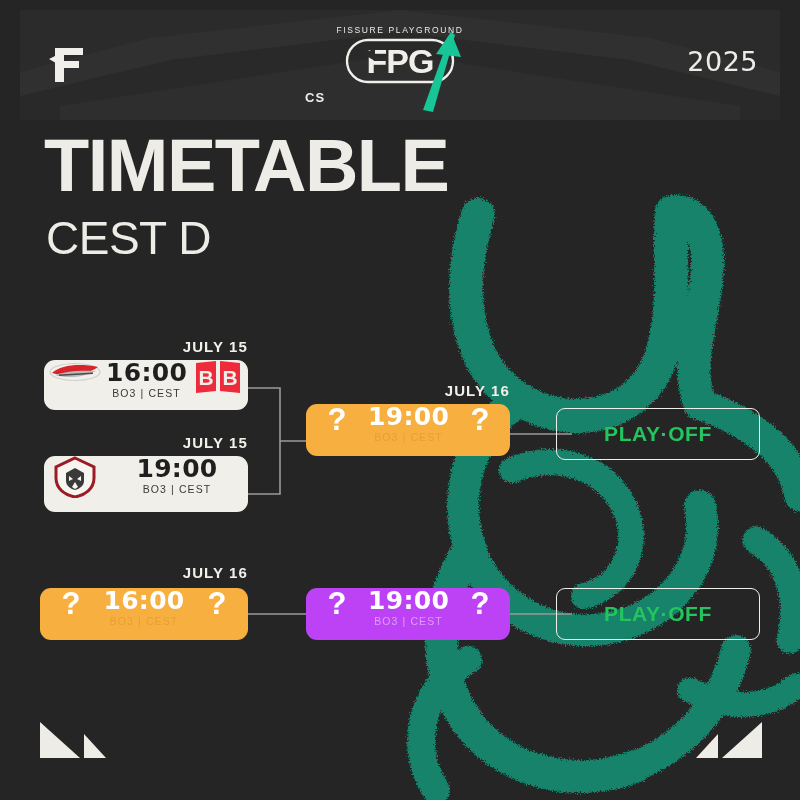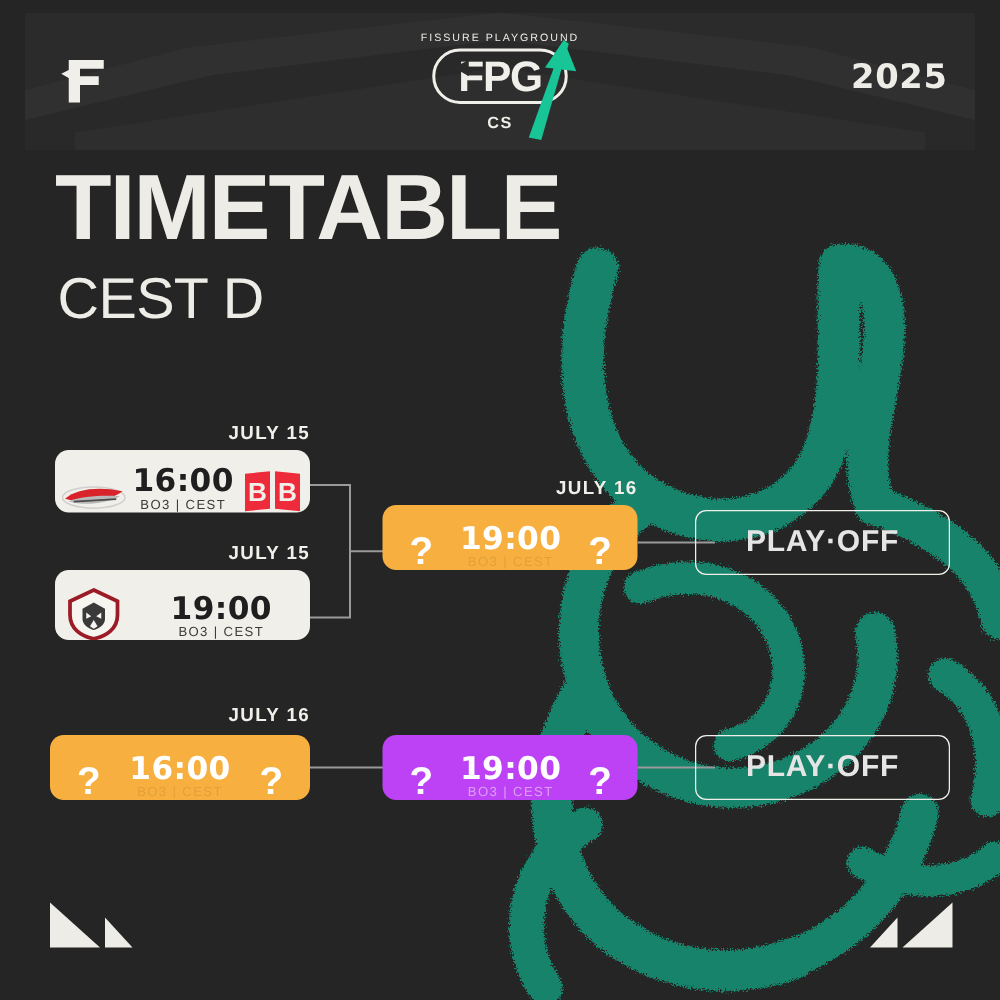--- a/index.html
+++ b/index.html
@@ -6,53 +6,53 @@
   body{width:800px;height:800px;overflow:hidden;font-family:"Liberation Sans",sans-serif;}
   #stage{position:relative;width:800px;height:800px;background:#252525;overflow:hidden;}
 
   
   .graffiti{position:absolute;inset:0;z-index:0;pointer-events:none;}
 
   
   .header{position:absolute;left:20px;top:10px;width:760px;height:110px;z-index:2;overflow:hidden;border-radius:2px;}
   .hdr-bg{position:absolute;inset:0;}
   .hdr-mark{position:absolute;left:27px;top:32px;width:40px;height:44px;z-index:3;}
-  .hdr-year{position:absolute;right:22px;top:36px;z-index:3;color:#edece6;font-size:27px;font-weight:bold;letter-spacing:.5px;font-family:"DejaVu Sans",sans-serif;}
+  .hdr-year{position:absolute;right:22px;top:36px;z-index:3;color:#edece6;font-size:27px;font-weight:normal;letter-spacing:.5px;font-family:"DejaVu Sans",sans-serif;}
   .logo-wrap{position:absolute;left:50%;top:8px;transform:translateX(-50%);width:190px;height:96px;z-index:3;}
   .logo-top{position:absolute;top:7px;left:0;width:190px;text-align:center;color:#edece6;font-size:8.5px;letter-spacing:1.6px;font-weight:normal;}
-  .logo-cs{position:absolute;top:72px;left:0;width:190px;text-align:center;color:#edece6;font-size:13px;letter-spacing:1.2px;font-weight:bold;}
+  .logo-cs{position:absolute;top:72px;left:0;width:190px;text-align:left;color:#edece6;font-size:13px;letter-spacing:1.2px;font-weight:bold;}
 
   
   .title{position:absolute;left:44px;top:132px;z-index:3;color:#edece6;font-size:74px;line-height:.92;font-weight:bold;letter-spacing:-1.5px;font-family:"Liberation Sans",sans-serif;}
   .subtitle{position:absolute;left:46px;top:215px;z-index:3;color:#edece6;font-size:46px;line-height:1;font-weight:normal;letter-spacing:-.5px;}
 
   
   .bracket{position:absolute;inset:0;z-index:3;}
   .date{position:absolute;color:#f1efe9;font-size:15px;font-weight:bold;letter-spacing:1.1px;text-align:right;}
 
-  .card{position:absolute;display:flex;align-items:flex-end;border-radius:11px;box-sizing:border-box;}
+  .card{position:absolute;display:flex;align-items:flex-start;border-radius:11px;box-sizing:border-box;}
   .card.light{background:#f1efe9;}
   .card.orange{background:#f7b03f;}
   .card.purple{background:#bd42f5;}
 
   .slot{width:62px;display:flex;align-items:center;justify-content:center;flex:0 0 62px;}
   .slot svg{display:block;}
   .qmark{font-size:31px;font-weight:bold;color:#ffffff;line-height:1;}
 
   .center{flex:1;text-align:center;}
   .time{font-size:25px;font-weight:bold;letter-spacing:.3px;line-height:1.02;font-family:"DejaVu Sans",sans-serif;}
   .fmt{font-size:10.5px;letter-spacing:1.1px;margin-top:1px;}
   .card.light .time{color:#1f1f1f;}
   .card.light .fmt{color:#3a3a3a;}
   .card.orange .time,.card.purple .time{color:#ffffff;}
   .card.orange .fmt{color:#e2a03a;}
   .card.purple .fmt{color:#d9a0f3;}
 
   .playoff{position:absolute;border:1.6px solid #f1efe9;border-radius:9px;display:flex;align-items:center;justify-content:center;box-sizing:border-box;}
-  .playoff span{color:#e5e5e5;font-size:24px;font-weight:bold;letter-spacing:.6px;}
+  .playoff span{color:#22c55e;font-size:21px;font-weight:bold;letter-spacing:.6px;}
 
   .connector{position:absolute;}
 
   
   .corner{position:absolute;z-index:3;}
 </style>
 </head>
 <body>
 
 <div id="stage">

